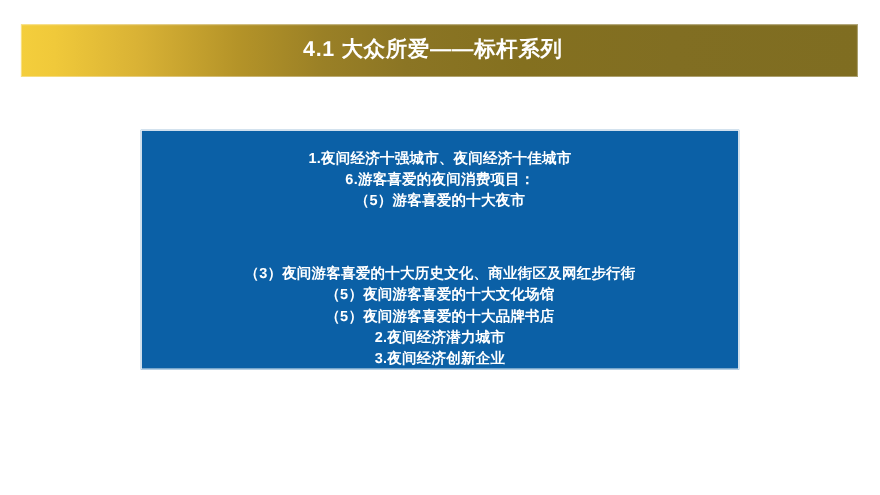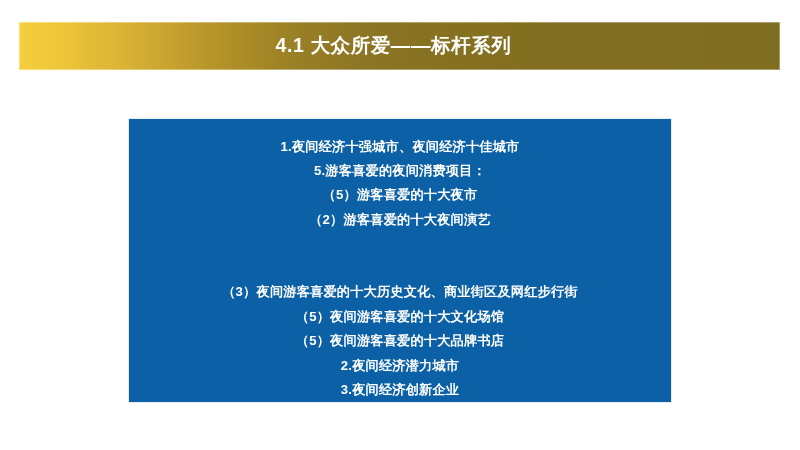--- a/index.html
+++ b/index.html
@@ -60,21 +60,21 @@
     position: relative;
     left: -6px;
   }
 
   
   .content-panel {
     position: absolute;
     left: 128px;
     top: 118px;
     width: 544px;
-    height: 285px;
+    height: 218px;
     background: #0b60a6;
     border: 1px solid #e6eef5;
     box-sizing: border-box;
     display: flex;
     flex-direction: column;
     align-items: center;
     justify-content: flex-start;
     padding-top: 15px;
     box-sizing: border-box;
   }
@@ -99,23 +99,22 @@
 <body>
 
 <div class="slide">
 
   <div class="title-bar">
     <div class="title-text">4.1  大众所爱——标杆系列</div>
   </div>
 
   <div class="content-panel">
     <div class="content-line">1.夜间经济十强城市、夜间经济十佳城市</div>
-    <div class="content-line">5.游客喜爱的夜间消费项目：</div>
+    <div class="content-line">6.游客喜爱的夜间消费项目：</div>
     <div class="content-line indent-1">（5）游客喜爱的十大夜市</div>
-    <div class="content-line indent-1">（2）游客喜爱的十大夜间演艺</div>
     <div class="content-line wide">（3）夜间游客喜爱的十大历史文化、商业街区及网红步行街</div>
     <div class="content-line indent-1">（5）夜间游客喜爱的十大文化场馆</div>
     <div class="content-line indent-1">（5）夜间游客喜爱的十大品牌书店</div>
     <div class="content-line">2.夜间经济潜力城市</div>
     <div class="content-line">3.夜间经济创新企业</div>
   </div>
 
 </div>
 
 </body></html>

